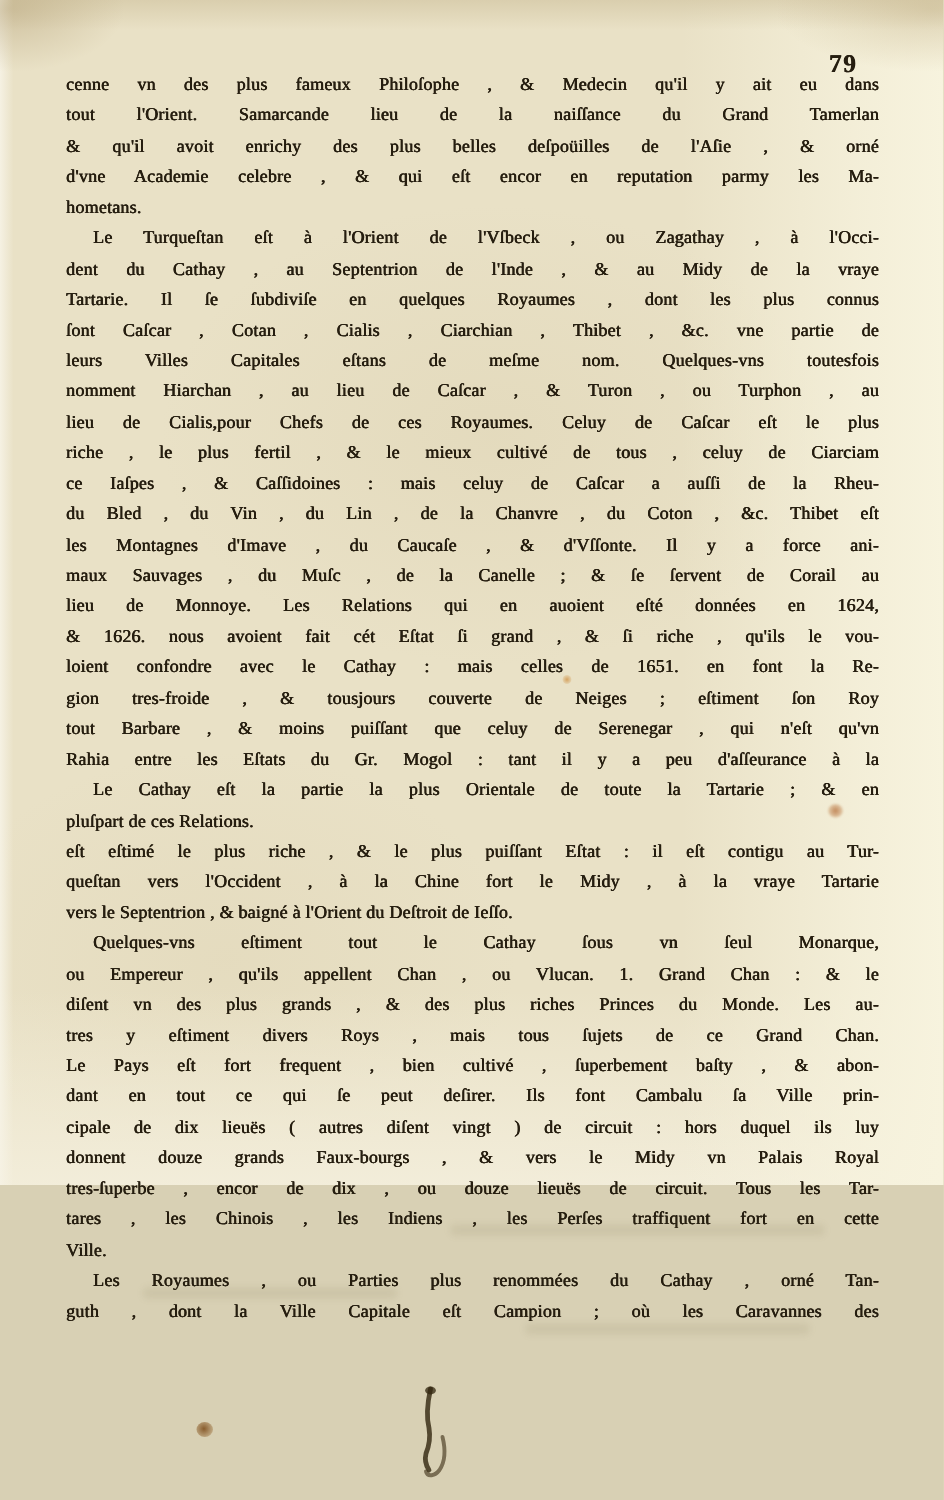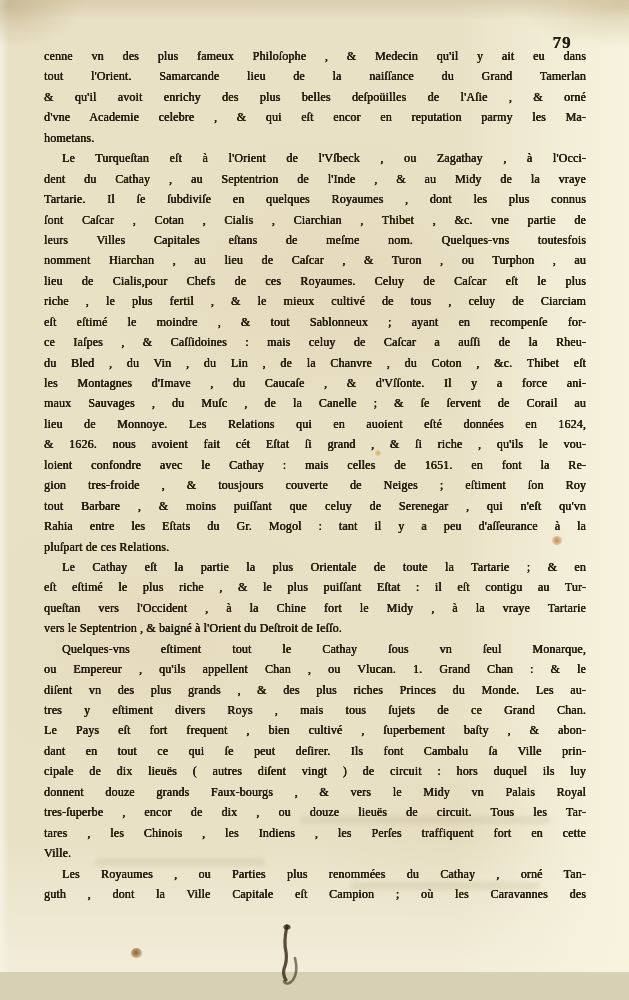--- a/index.html
+++ b/index.html
@@ -6,21 +6,21 @@
     margin: 0;
     padding: 0;
     width: 629px;
     height: 1000px;
     overflow: hidden;
     background: #d8d0b4;
   }
   .scan {
     position: relative;
     width: 629px;
-    height: 972px;
+    height: 790px;
     background-color: #e9e1c6;
     background-image:
       radial-gradient(ellipse 110px 60px at 6px 6px,  rgba(186,168,128,0.55), rgba(186,168,128,0) 70%),
       radial-gradient(ellipse 150px 60px at 622px 6px, rgba(196,178,136,0.50), rgba(196,178,136,0) 70%),
       linear-gradient(90deg,  rgba(246,242,228,0.95) 0px, rgba(246,242,228,0) 9px),
       linear-gradient(180deg, rgba(205,191,154,0.55) 0px, rgba(205,191,154,0) 20px),
       linear-gradient(270deg, #f7f3de 0px, rgba(247,243,222,0.75) 55px, rgba(247,243,222,0) 175px),
       linear-gradient(0deg,   rgba(244,239,221,0.85) 0px, rgba(244,239,221,0) 130px),
       radial-gradient(ellipse 320px 220px at 330px 290px, rgba(203,188,148,0.18), rgba(203,188,148,0) 70%),
       radial-gradient(ellipse 280px 200px at 150px 640px, rgba(203,188,148,0.15), rgba(203,188,148,0) 70%),
@@ -111,33 +111,32 @@
       <div class="line">d'vne Academie celebre , &amp; qui eſt encor en reputation parmy les Ma-</div>
       <div class="line end">hometans.</div>
       <div class="line indent">Le Turqueſtan eſt à l'Orient de l'Vſbeck , ou Zagathay , à l'Occi-</div>
       <div class="line">dent du Cathay , au Septentrion de l'Inde , &amp; au Midy de la vraye</div>
       <div class="line">Tartarie. Il ſe ſubdiviſe en quelques Royaumes , dont les plus connus</div>
       <div class="line">ſont Caſcar , Cotan , Cialis , Ciarchian , Thibet , &amp;c. vne partie de</div>
       <div class="line">leurs Villes Capitales eſtans de meſme nom. Quelques-vns toutesfois</div>
       <div class="line">nomment Hiarchan , au lieu de Caſcar , &amp; Turon , ou Turphon , au</div>
       <div class="line">lieu de Cialis,pour Chefs de ces Royaumes. Celuy de Caſcar eſt le plus</div>
       <div class="line">riche , le plus fertil , &amp; le mieux cultivé de tous , celuy de Ciarciam</div>
-      <div class="line">eſt eſtimé le moindre , &amp; tout Sablonneux ; ayant en recompenſe for-</div>
       <div class="line">ce Iaſpes , &amp; Caſſidoines : mais celuy de Caſcar a auſſi de la Rheu-</div>
       <div class="line">du Bled , du Vin , du Lin , de la Chanvre , du Coton , &amp;c. Thibet eſt</div>
       <div class="line">les Montagnes d'Imave , du Caucaſe , &amp; d'Vſſonte. Il y a force ani-</div>
       <div class="line">maux Sauvages , du Muſc , de la Canelle ; &amp; ſe ſervent de Corail au</div>
       <div class="line">lieu de Monnoye. Les Relations qui en auoient eſté données en 1624,</div>
       <div class="line">&amp; 1626. nous avoient fait cét Eſtat ſi grand , &amp; ſi riche , qu'ils le vou-</div>
       <div class="line">loient confondre avec le Cathay : mais celles de 1651. en font la Re-</div>
       <div class="line">gion tres-froide , &amp; tousjours couverte de Neiges ; eſtiment ſon Roy</div>
       <div class="line">tout Barbare , &amp; moins puiſſant que celuy de Serenegar , qui n'eſt qu'vn</div>
       <div class="line">Rahia entre les Eſtats du Gr. Mogol : tant il y a peu d'aſſeurance à la</div>
+      <div class="line indent">Le Cathay eſt la partie la plus Orientale de toute la Tartarie ; &amp; en</div>
       <div class="line end">pluſpart de ces Relations.</div>
-      <div class="line indent">Le Cathay eſt la partie la plus Orientale de toute la Tartarie ; &amp; en</div>
       <div class="line">eſt eſtimé le plus riche , &amp; le plus puiſſant Eſtat : il eſt contigu au Tur-</div>
       <div class="line">queſtan vers l'Occident , à la Chine fort le Midy , à la vraye Tartarie</div>
       <div class="line end">vers le Septentrion , &amp; baigné à l'Orient du Deſtroit de Ieſſo.</div>
       <div class="line indent">Quelques-vns eſtiment tout le Cathay ſous vn ſeul Monarque,</div>
       <div class="line">ou Empereur , qu'ils appellent Chan , ou Vlucan. 1. Grand Chan : &amp; le</div>
       <div class="line">diſent vn des plus grands , &amp; des plus riches Princes du Monde. Les au-</div>
       <div class="line">tres y eſtiment divers Roys , mais tous ſujets de ce Grand Chan.</div>
       <div class="line">Le Pays eſt fort frequent , bien cultivé , ſuperbement baſty , &amp; abon-</div>
       <div class="line">dant en tout ce qui ſe peut deſirer. Ils font Cambalu ſa Ville prin-</div>
       <div class="line">cipale de dix lieuës ( autres diſent vingt ) de circuit : hors duquel ils luy</div>

